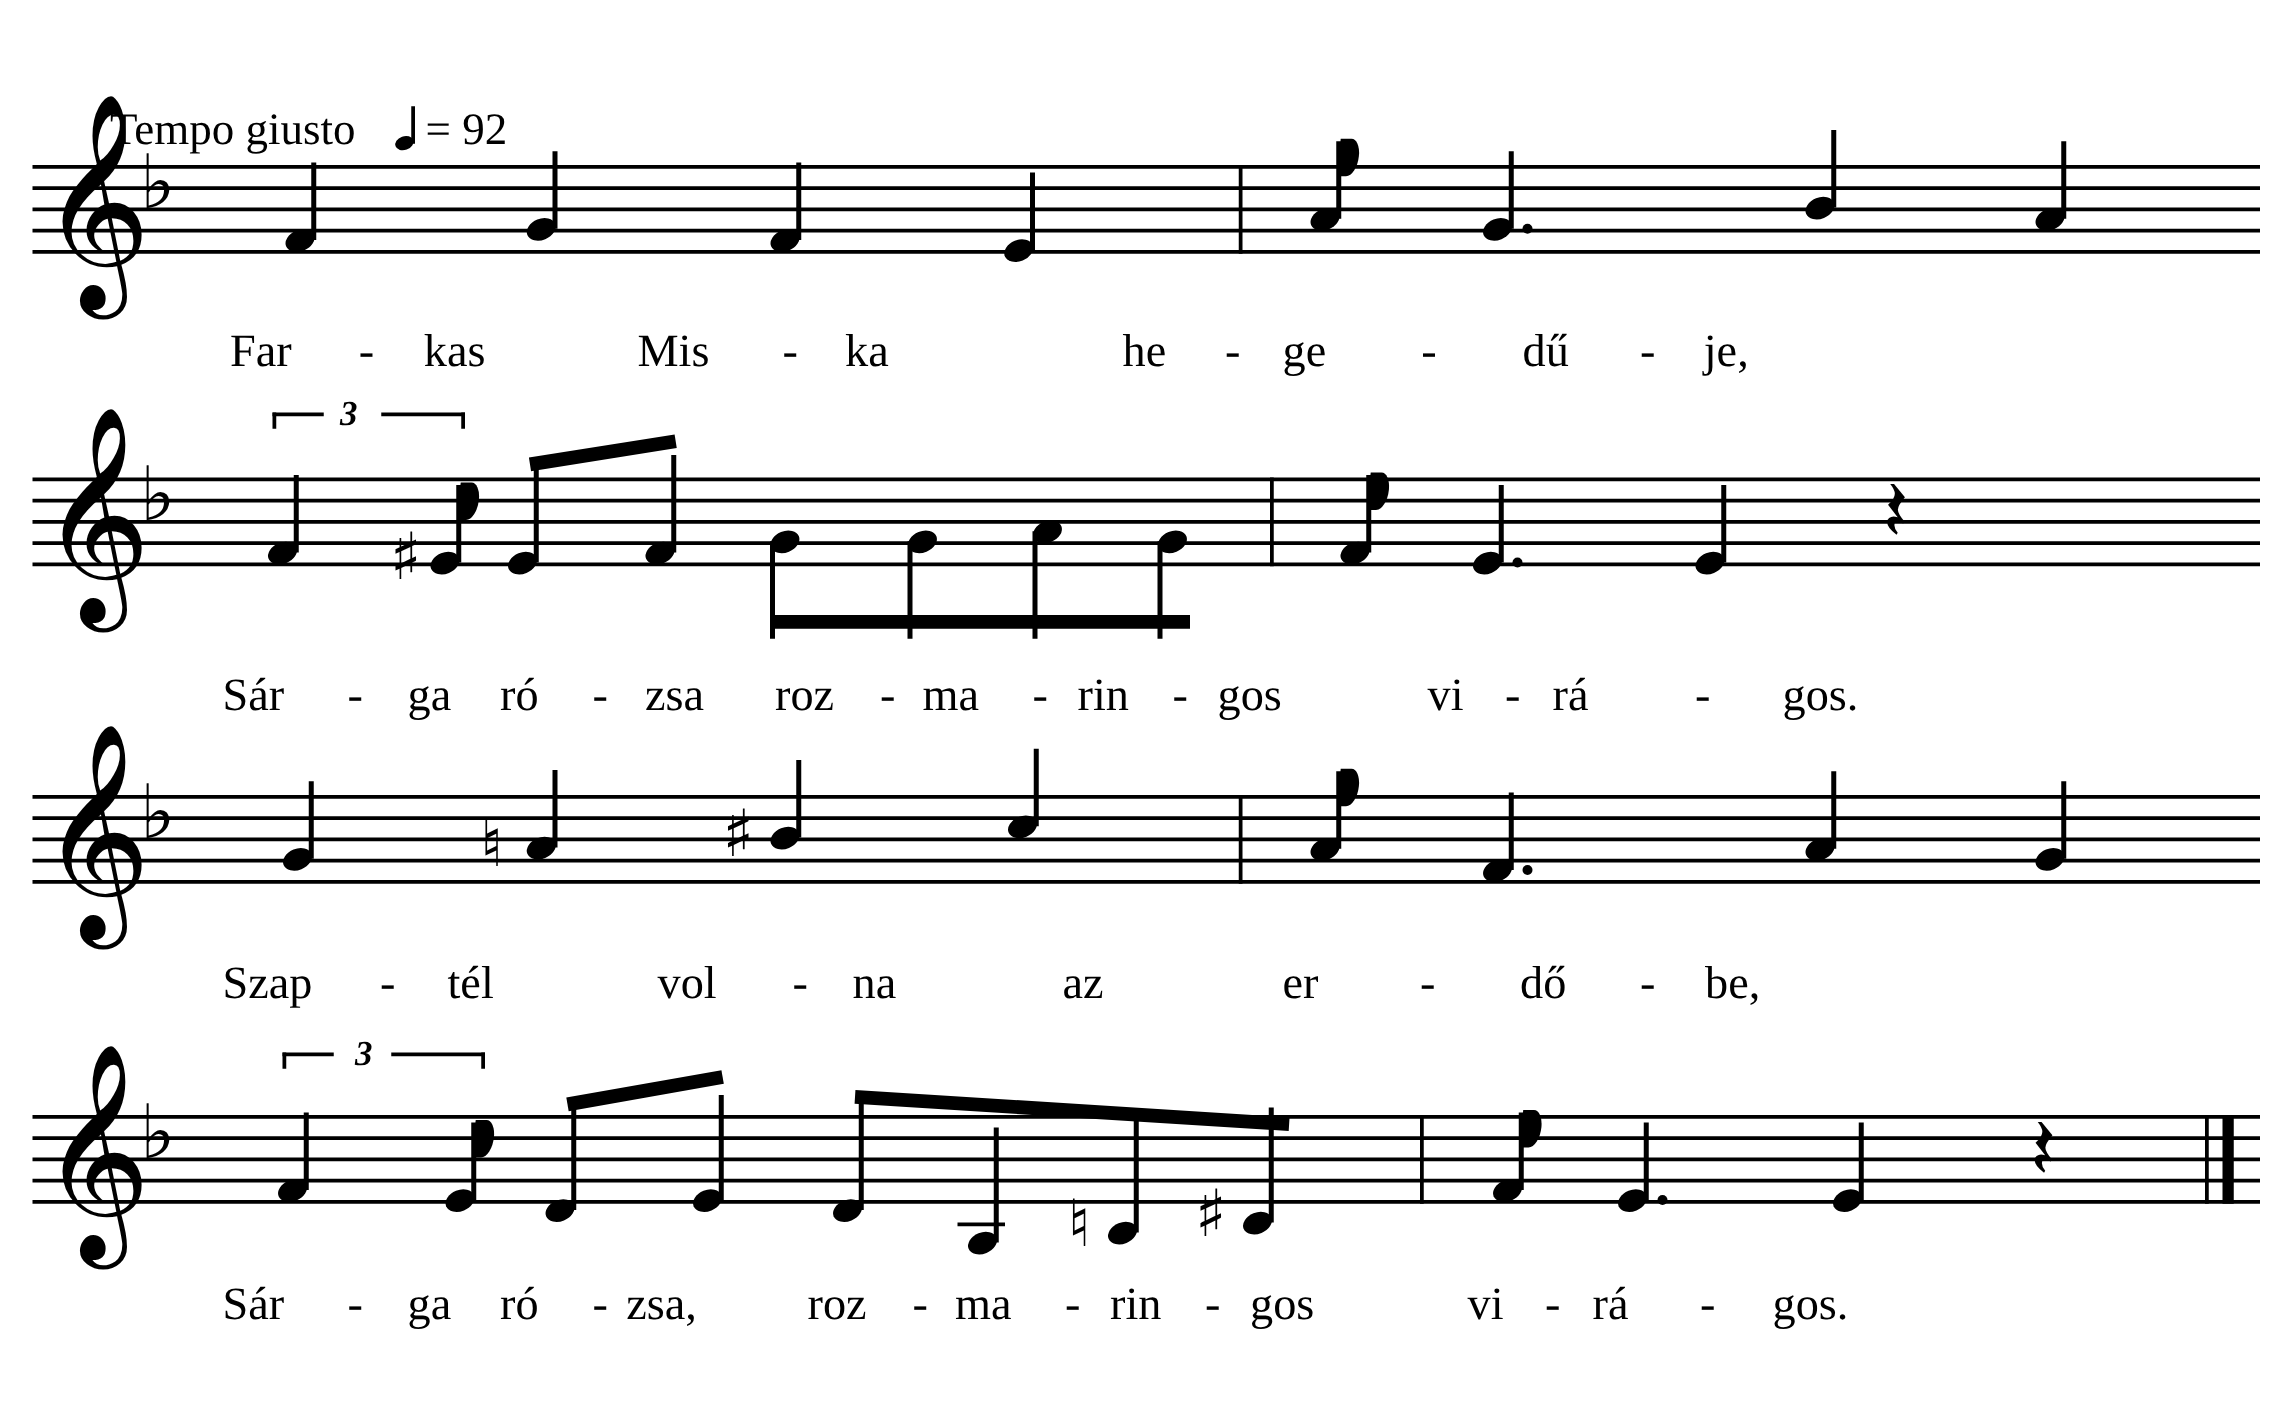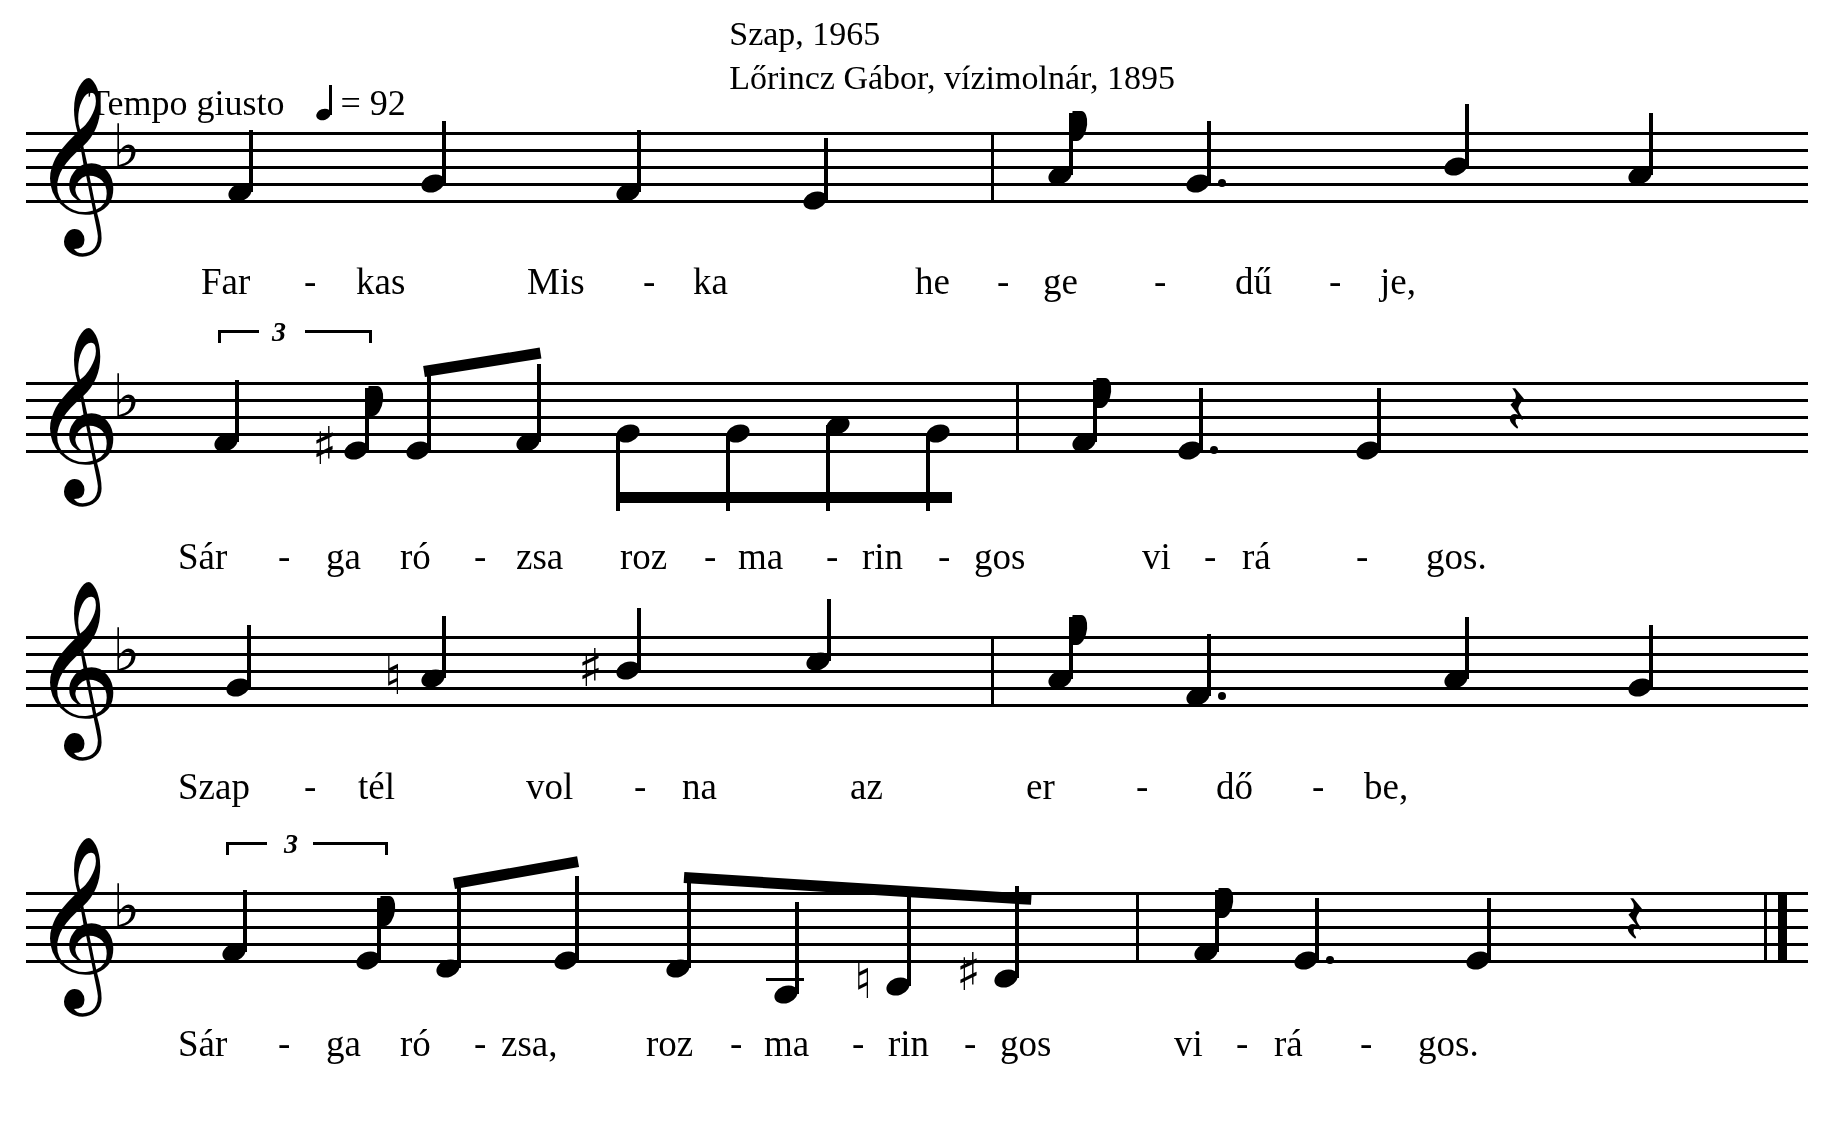--- a/index.html
+++ b/index.html
@@ -215,40 +215,36 @@
     position: absolute;
     top: -8px;
     left: 38px;
     width: 46px;
     height: 14px;
     background: #fff;
   }
   
   .lyrics {
     position: absolute;
-    left: 17px;
+    left: 0;
     width: 1790px;
     height: 44px;
     font-size: 37px;
     white-space: nowrap;
   }
   .lyr {
     position: absolute;
     top: 0;
   }
 </style>
 </head>
 <body>
 
 <div class="sheet">
 
-  <div class="header">
-    <div class="line">Szap, 1965</div>
-    <div class="line">Lőrincz Gábor, vízimolnár, 1895</div>
-  </div>
 
   <div class="tempo">
     <span>Tempo giusto</span>
     <span class="metro">
       <span class="quarter-note">
         <span class="head"></span>
           <span class="stem"></span>
       </span>
       <span style="font-size:36px">= 92</span>
     </span>

